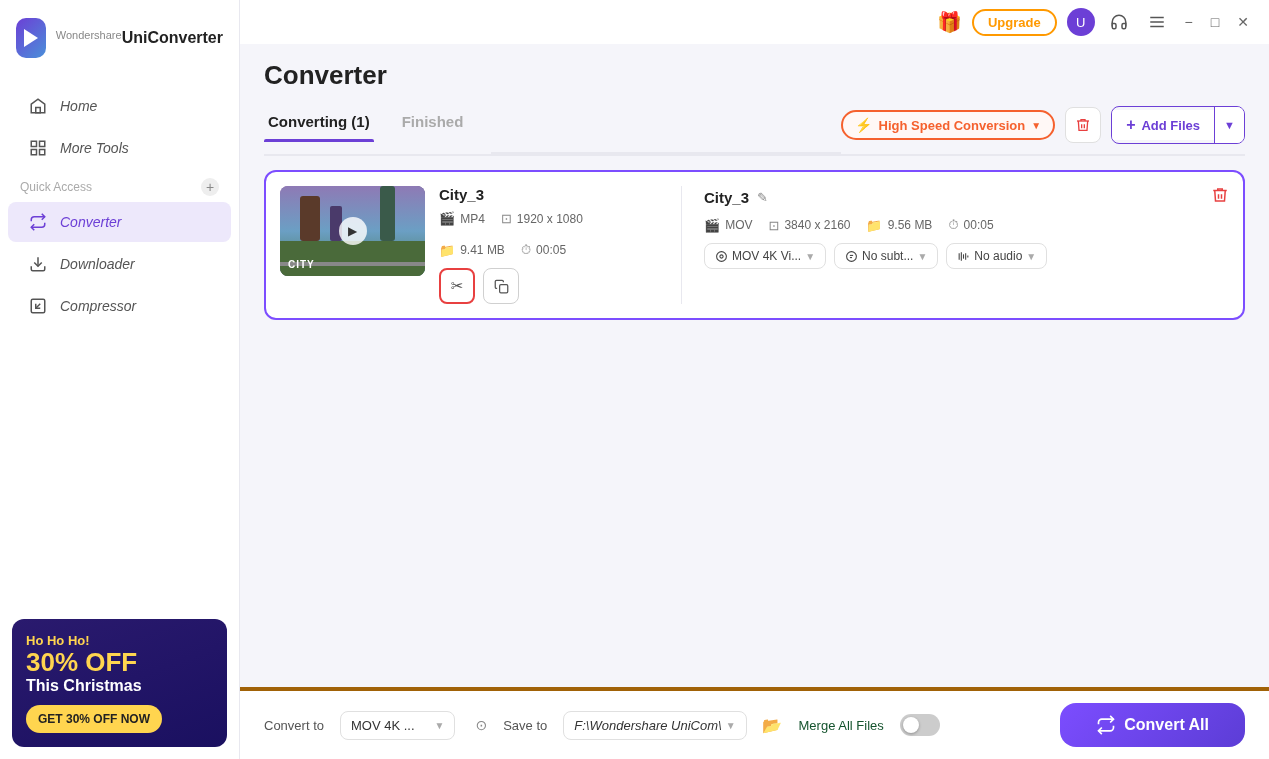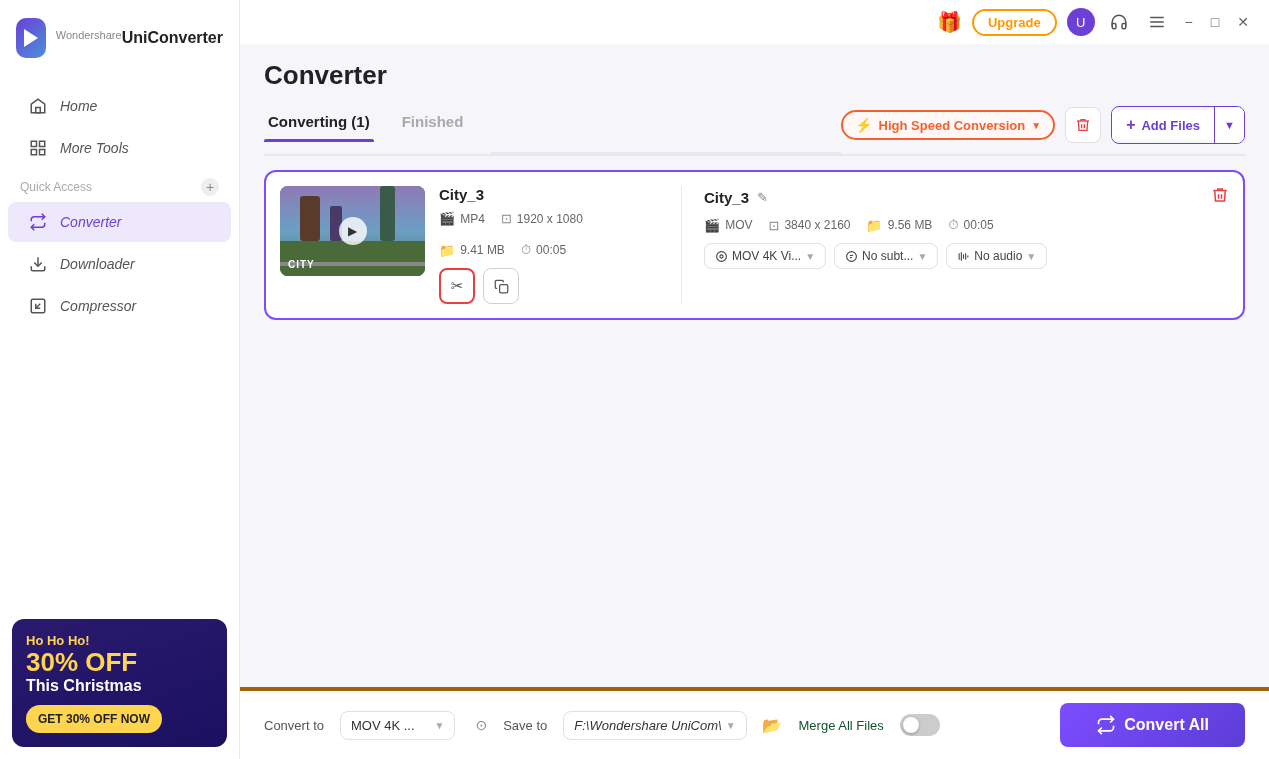--- a/index.html
+++ b/index.html
@@ -375,21 +375,21 @@
       border-radius: 50%;
       background: #fff;
       box-shadow: 0 1px 3px rgba(0,0,0,0.3);
     }
     .convert-all-btn {
       margin-left: auto;
       background: linear-gradient(135deg, #7c4dff, #5c3dd6);
       color: #fff;
       font-size: 16px;
       font-weight: 700;
-      border-radius: 8px;
+      border-radius: 16px;
       padding: 12px 36px;
       cursor: pointer;
       display: flex;
       align-items: center;
       gap: 8px;
       border: none;
     }
 
     .tabs-toolbar { display: flex; align-items: flex-end; width: 100%; margin-bottom: 14px; }
   </style>

